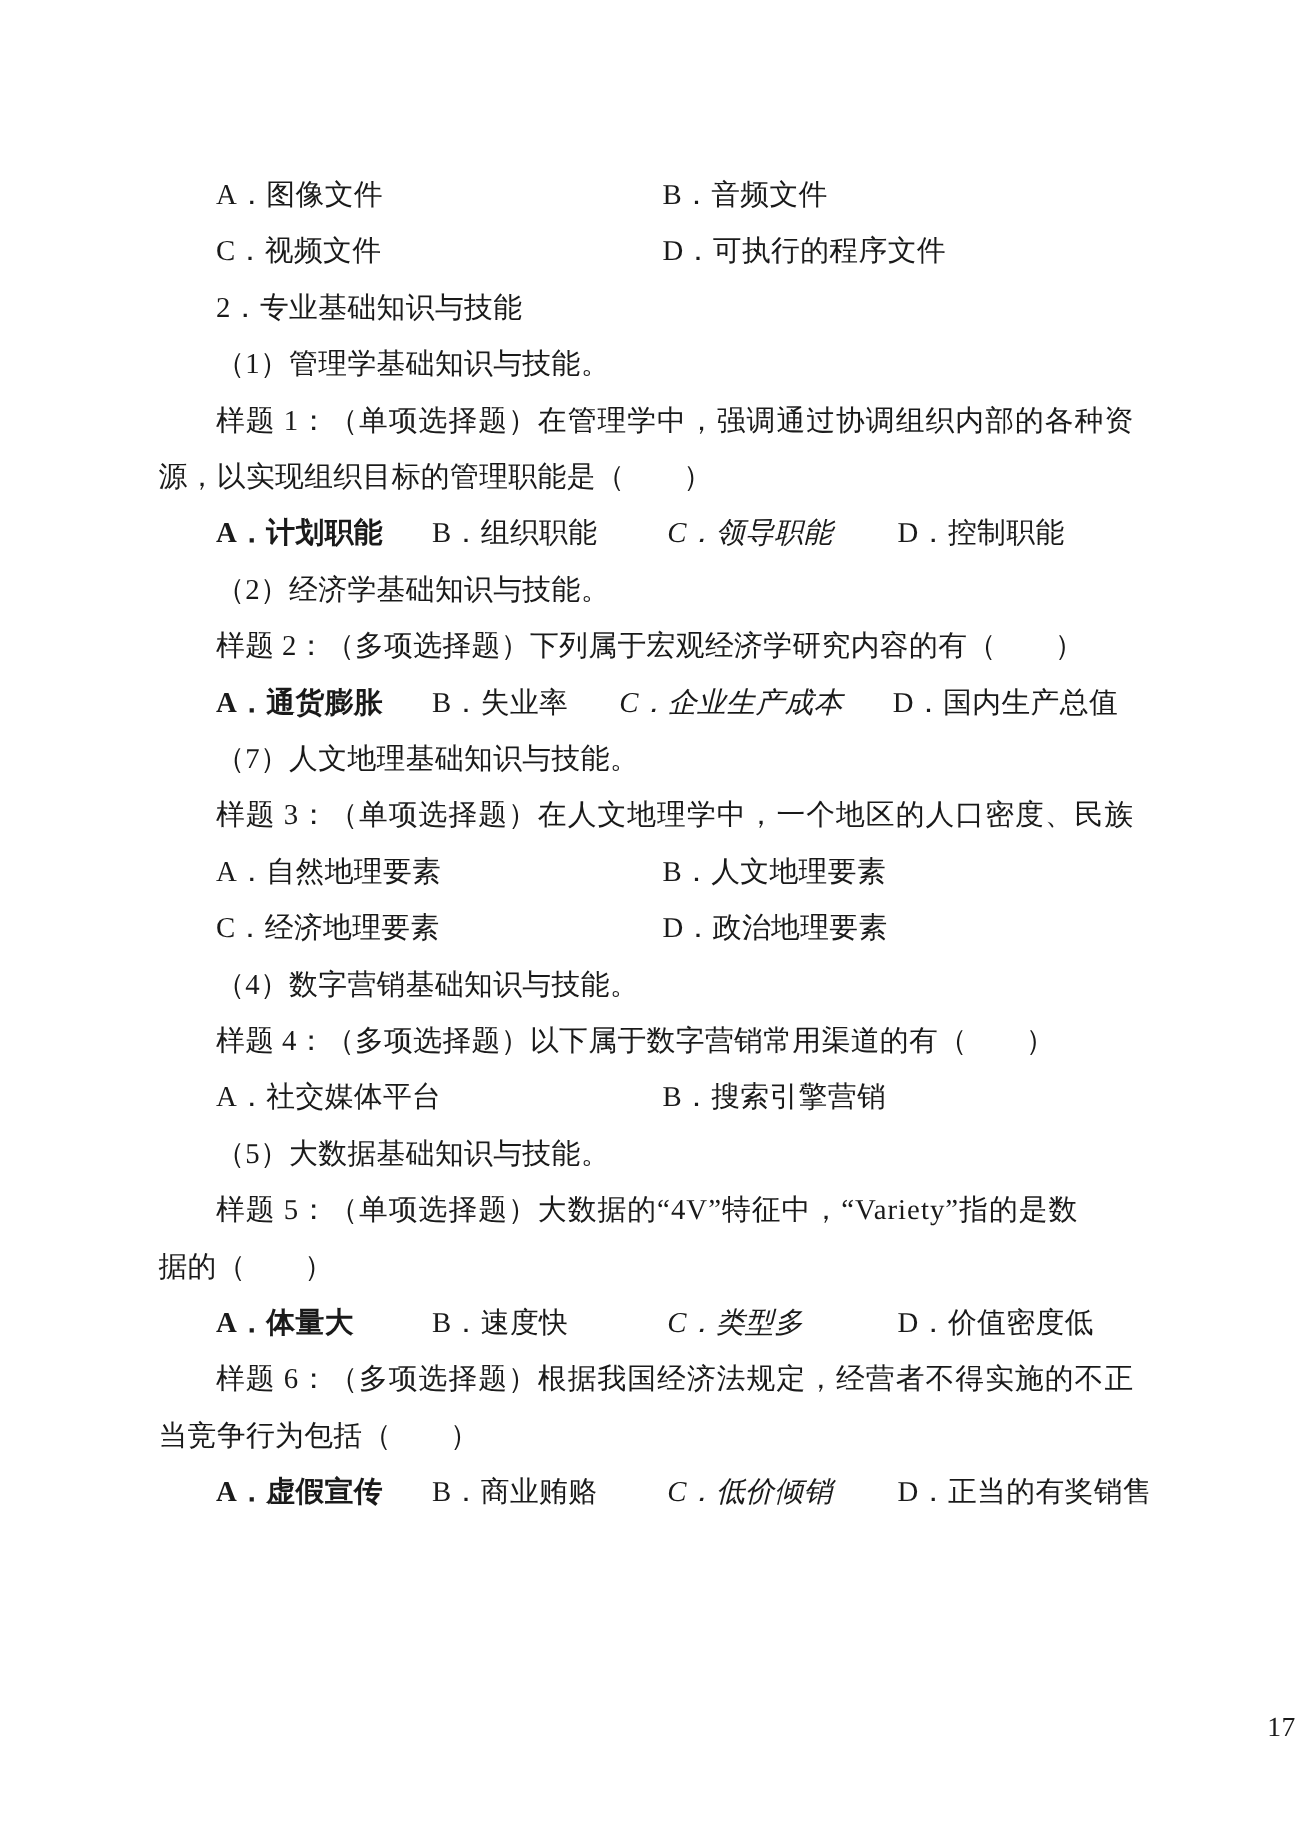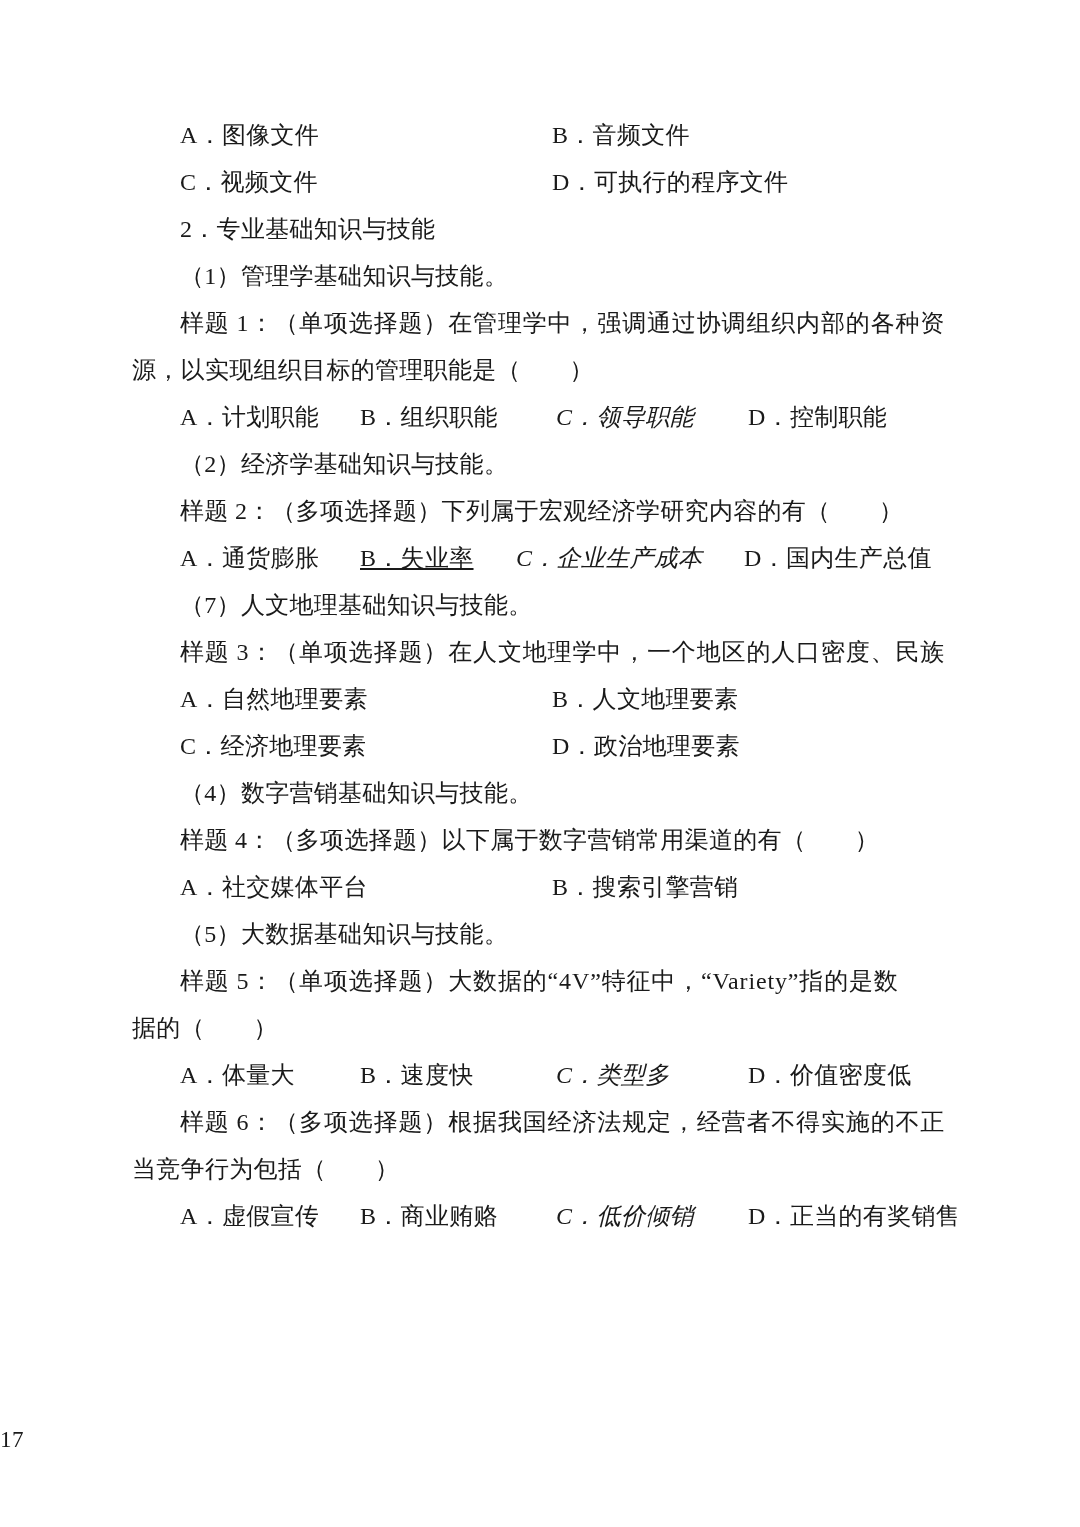--- a/index.html
+++ b/index.html
@@ -11,46 +11,46 @@
     width: 1080px;
     height: 1527px;
     position: relative;
     font-family: "Liberation Serif", "DejaVu Serif", serif;
     color: #1a1a1a;
     overflow: hidden;
   }
   .doc {
     position: absolute;
     left: 132px;
-    top: 112px;
+    top: 140px;
     width: 816px;
   }
   .ln {
     height: 47px;
     line-height: 47px;
     font-size: 24px;
     letter-spacing: 0.3px;
     white-space: nowrap;
   }
   .ind { padding-left: 48px; }
   .just { letter-spacing: 0.85px; }
   
   .two .oa { display: inline-block; width: 372px; }
   
-  .four .o1 { display: inline-block; width: 180px; }
+  .four .o1 { display: inline-block; width: 180px; font-weight: bold; }
   .four .o2 { display: inline-block; width: 196px; }
   .four .o3 { display: inline-block; width: 192px; font-style: italic; }
-  .four.vb .o2 { width: 156px; text-decoration: underline; }
+  .four.vb .o2 { width: 156px; }
   .four.vb .o3 { width: 228px; }
   .page-num {
     position: absolute;
     top: 1424px;
     left: 0;
     width: 1080px;
-    text-align: left;
+    text-align: right;
     font-size: 23px;
     line-height: 32px;
     letter-spacing: 0.5px;
   }
 </style>
 </head>
 <body>
 
 <div class="doc">
 

